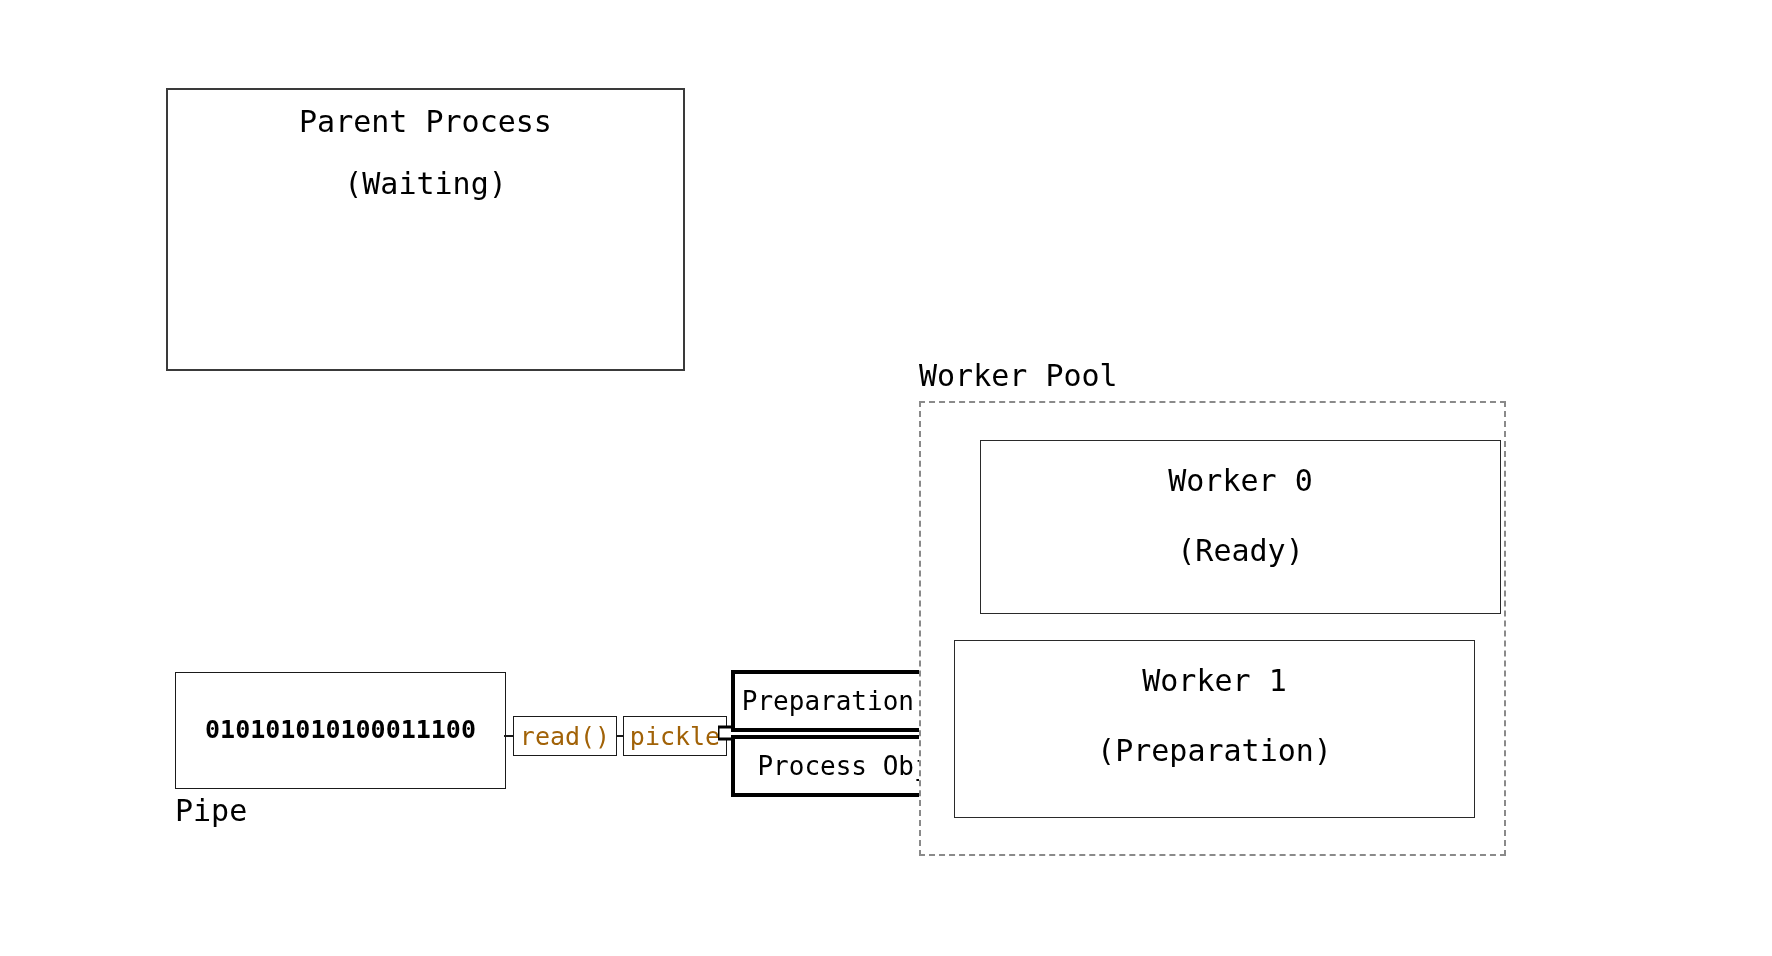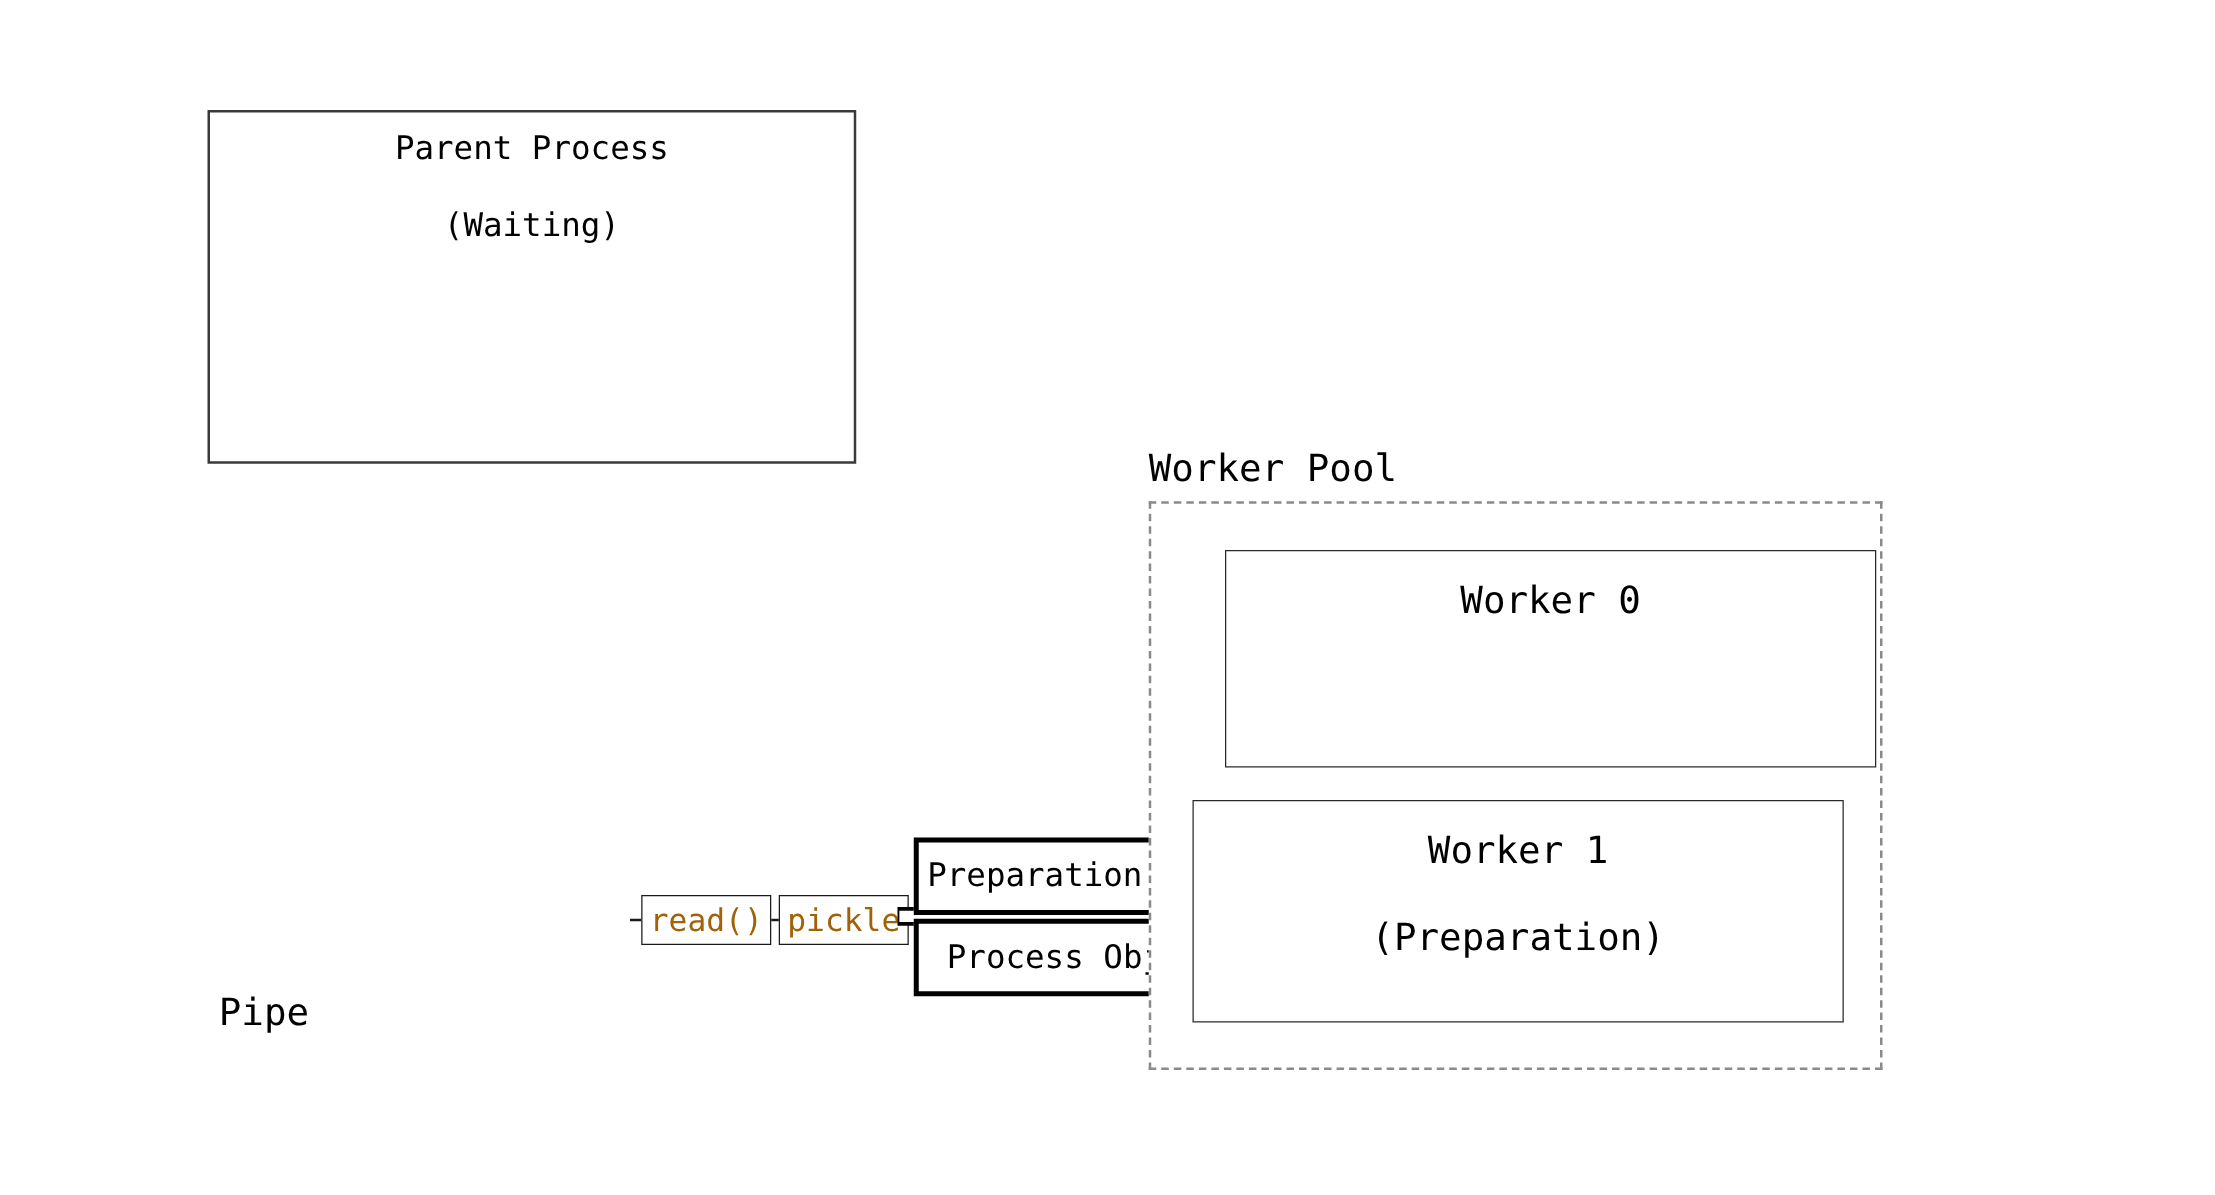--- a/index.html
+++ b/index.html
@@ -23,21 +23,21 @@
   }
   
   #parent-process {
     left: 166px; top: 88px; width: 519px; height: 283px;
     border: 2px solid #3a3a3a;
   }
   #parent-process .line {
     position: absolute;
     left: 0; right: 0;
     text-align: center;
-    font-size: 26px;
+    font-size: 30px;
     color: #000;
     white-space: nowrap;
   }
   #parent-process .l1 { top: 14px; }
   #parent-process .l2 { top: 76px; }
 
   
   #pipe-box {
     left: 175px; top: 672px; width: 331px; height: 117px;
     border: 1.7px solid #1a1a1a;
@@ -141,20 +141,23 @@
 </head>
 <body>
 
 <div id="canvas">
 
   <div class="box" id="parent-process">
     <div class="line l1">Parent Process</div>
     <div class="line l2">(Waiting)</div>
   </div>
 
+  <div class="box" id="pipe-box">
+    <div id="pipe-binary">010101010100011100</div>
+  </div>
   <div id="pipe-label">Pipe</div>
 
   <div class="stub" style="left:504px; top:735px; width:12px;"></div>
   <div class="stub" style="left:614px; top:735px; width:12px;"></div>
   <div class="stub" style="left:724px; top:735px; width:12px;"></div>
 
   <div class="small-box" id="read-box">read()</div>
   <div class="small-box" id="pickle-box">pickle</div>
 
   <svg id="transfer-arrow" viewBox="0 0 334 38" width="334" height="38">
@@ -164,20 +167,21 @@
   </svg>
 
   <div class="thick-box" id="prep-data-box">Preparation Data</div>
   <div class="thick-box" id="process-obj-box">Process Object</div>
 
   <div id="worker-pool-label">Worker Pool</div>
   <div class="box" id="worker-pool"></div>
 
   <div class="worker-box" id="worker-0">
     <div class="line l1">Worker 0</div>
+    <div class="line l2">(Ready)</div>
   </div>
 
   <div class="worker-box" id="worker-1">
     <div class="line l1">Worker 1</div>
     <div class="line l2">(Preparation)</div>
   </div>
 
 </div>
 
 </body></html>

